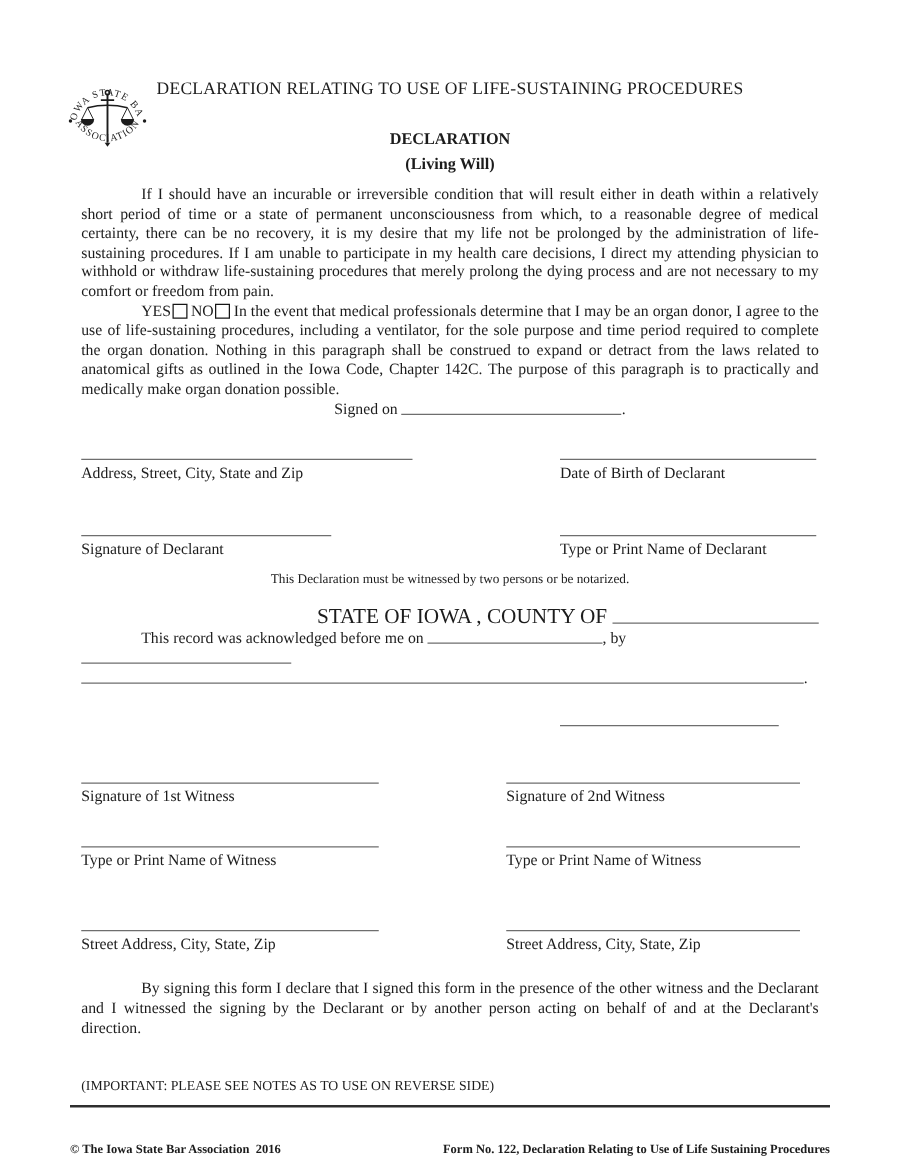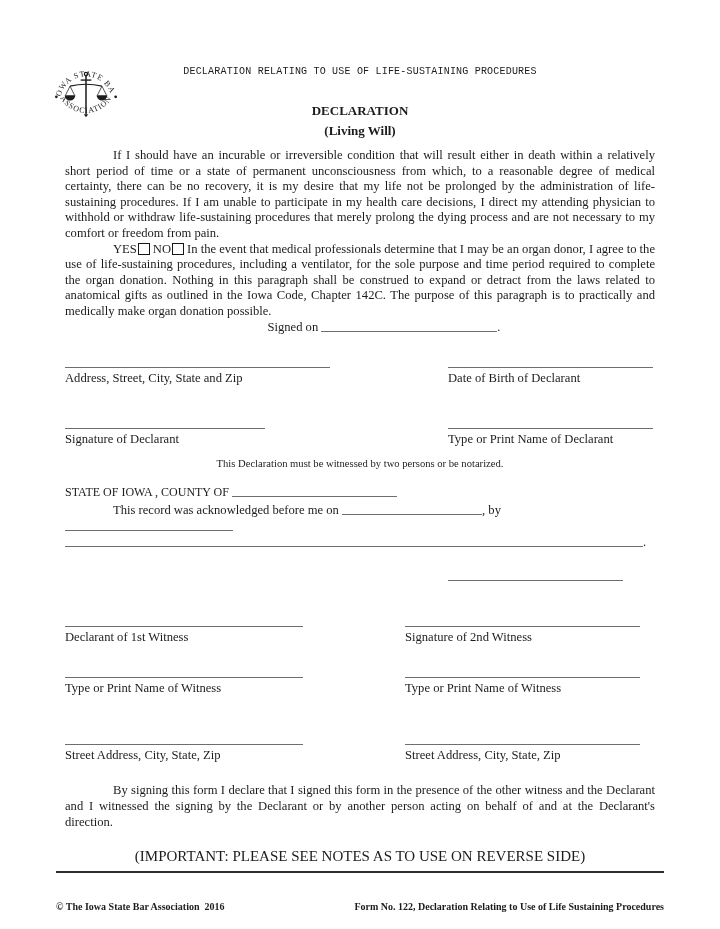--- a/index.html
+++ b/index.html
@@ -5,21 +5,21 @@
   * { margin:0; padding:0; box-sizing:border-box; }
   html,body { background:#fff; }
   body { width:720px; }
   .page {
     position:relative; width:720px; height:929px; background:#fff;
     font-family:"Liberation Serif", serif; color:#1c1c1c; overflow:hidden;
   }
   
   .logo { position:absolute; left:48px; top:55px; width:76px; height:76px; }
   .title-block { padding-top:64px; text-align:center; }
-  .title1 { font-size:10px; line-height:16px; letter-spacing:.2px;font-family:Liberation Mono, monospace; }
+  .title1 { font-size:14px; line-height:16px; letter-spacing:.2px; }
   .title2 { font-size:13px; line-height:18px; font-weight:bold; margin-top:22px; }
   .title3 { font-size:13px; line-height:15px; font-weight:bold; margin-top:3px; }
   
   .content { margin:0 65px; width:590px; }
   .para { font-size:12.6px; line-height:15.6px; text-align:justify; text-indent:48px; }
   .para.first { margin-top:10px; }
   .chk {
     display:inline-block; width:12px; height:12px; border:1.4px solid #161616;
     vertical-align:-2px; margin-left:1px; margin-right:3px; background:#fff;
   }
@@ -28,26 +28,26 @@
   .fill { display:inline-block; border-bottom:1px solid #6e6e6e; height:12px; vertical-align:-1px; }
   
   .sig-grid { display:flex; }
   .sig-grid .col-l { width:383px; }
   .sig-grid .col-r { width:207px; }
   .wit-grid .col-l { width:340px; }
   .wit-grid .col-r { width:250px; }
   .sigline { border-bottom:1px solid #6e6e6e; height:0; margin-bottom:3px; }
   .siglabel { font-size:12.6px; line-height:15px; }
   .center-note { text-align:center; font-size:10.6px; line-height:13px; margin-top:10px; }
-  .state-row { font-size:12px; line-height:17px; margin-top:14px; }
+  .state-row { font-size:17px; line-height:17px; margin-top:14px;text-align:right; }
   .ack-row { font-size:12.6px; line-height:15.6px; text-indent:48px; margin-top:2px; }
   .cont-row { font-size:12.6px; line-height:17px; }
   .notary-block { margin-left:383px; margin-top:29px; width:207px; }
   .closing { margin-top:20px; }
-  .important { text-align:center; font-size:15px; line-height:14px; margin-top:19px; }
+  .important { font-size:11px; line-height:14px; margin-top:32px; }
   
   .footer {
     margin:8px 56px 0 56px; border-top:2px solid #2e2e2e; padding-top:3px;
     display:flex; justify-content:space-between;
     font-size:10px; line-height:12.5px; font-weight:bold; white-space:pre-wrap;
   }
   .footer .f-right { text-align:right; }
   svg text { font-family:"Liberation Serif", serif; }
 </style>
 </head>
@@ -135,21 +135,21 @@
 
     <div class="cont-row"><span class="fill" style="width:578px"></span><span>.</span></div>
 
     <div class="notary-block">
       <div class="sigline" style="width:175px"></div>
     </div>
 
     <div class="sig-grid wit-grid" style="margin-top:45px">
       <div class="col-l">
         <div class="sigline" style="width:238px"></div>
-        <div class="siglabel">Declarant of 1st Witness</div>
+        <div class="siglabel">Signature of 1st Witness</div>
       </div>
       <div class="col-r">
         <div class="sigline" style="width:235px"></div>
         <div class="siglabel">Signature of 2nd Witness</div>
       </div>
     </div>
 
     <div class="sig-grid wit-grid" style="margin-top:32px">
       <div class="col-l">
         <div class="sigline" style="width:238px"></div>

